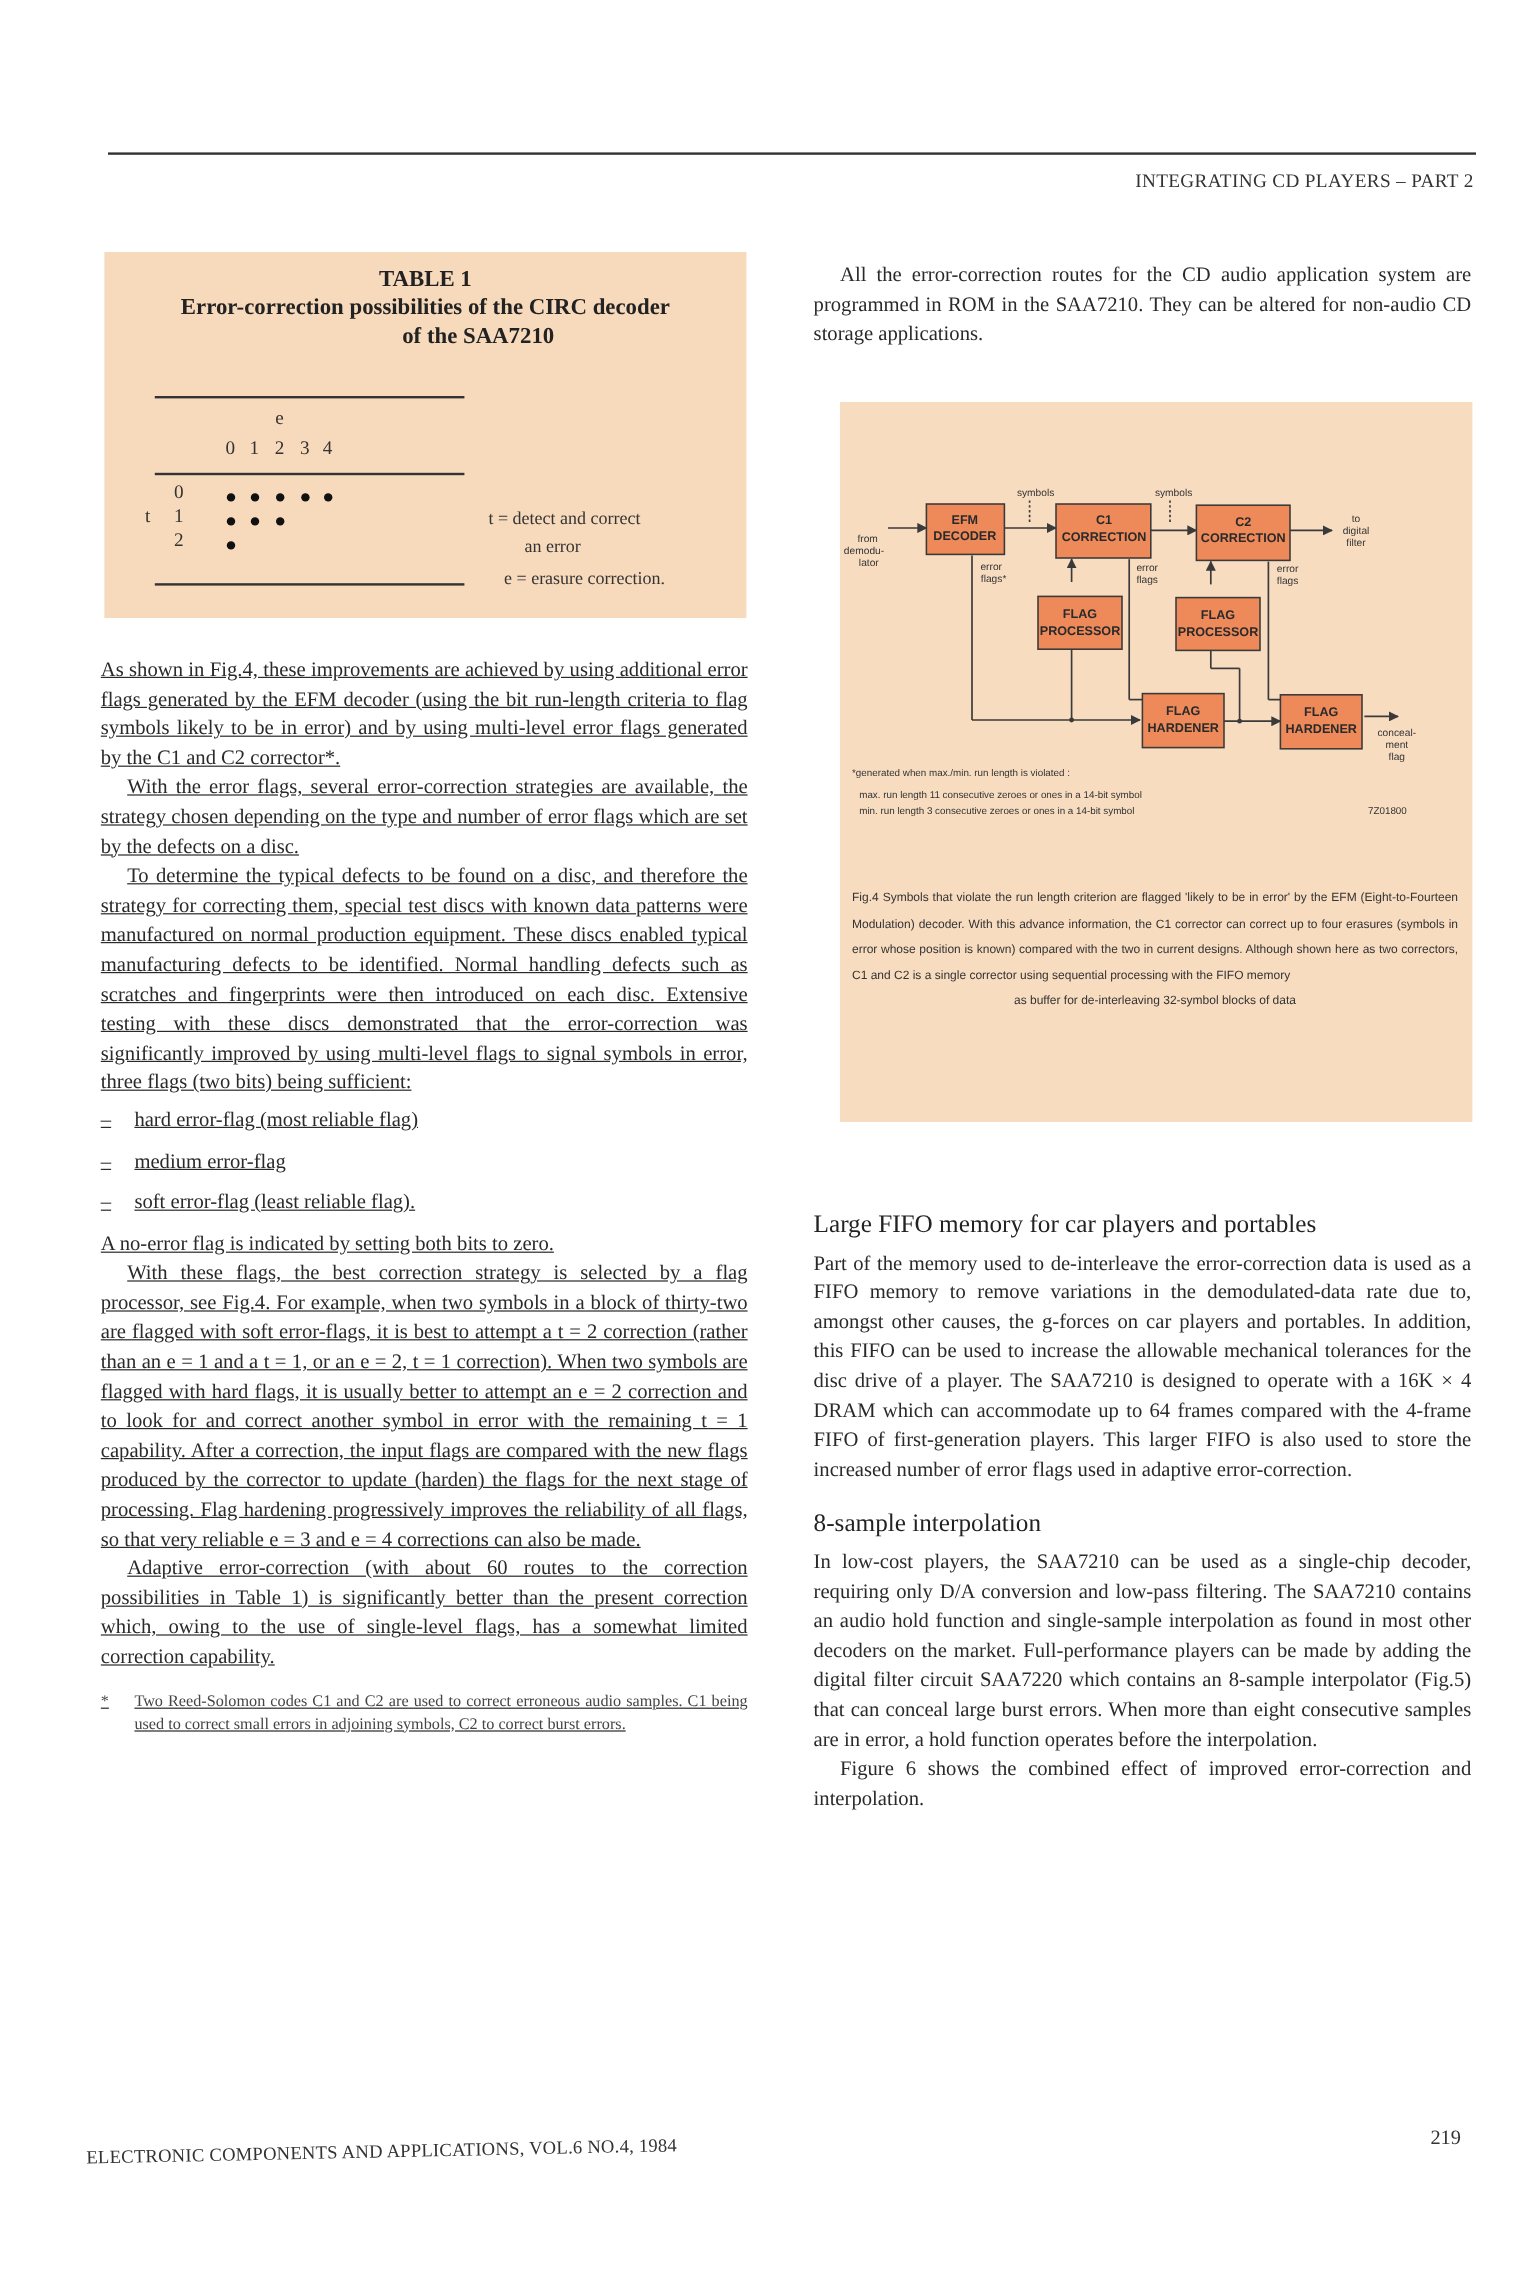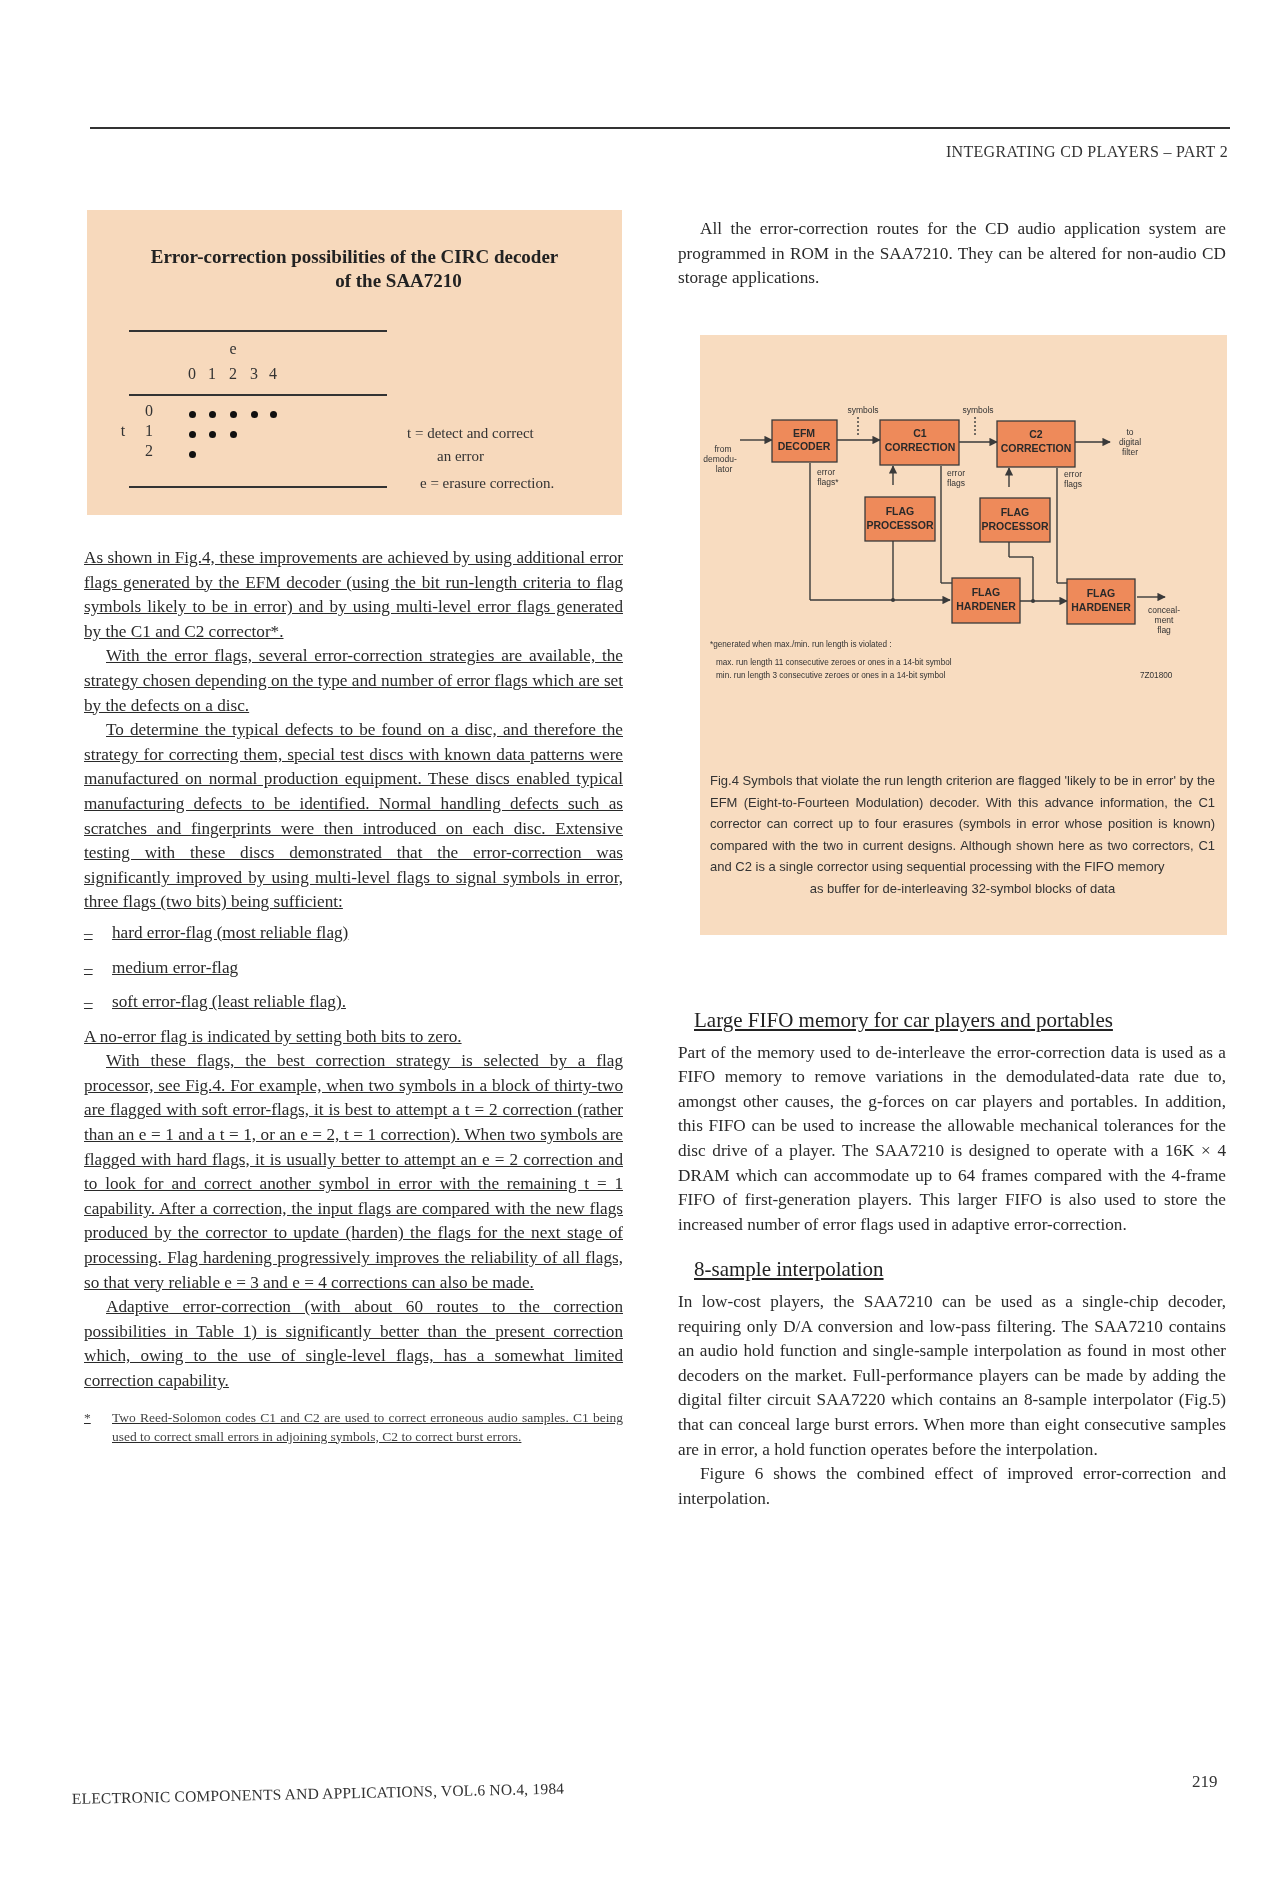--- a/index.html
+++ b/index.html
@@ -19,39 +19,40 @@
   .tbl-legend { position: absolute; font-size: 15px; color: #333; }
 
   
   .col { position: absolute; font-size: 17.2px; line-height: 24.6px; text-align: justify; color: #2a2a2a; }
   .col p { margin: 0; }
   .col p.indent { text-indent: 22px; }
   .col .dash-item { display: flex; margin: 6px 0 10px 0; }
   .col .dash-item .dash { width: 28px; flex: none; }
   .col .footnote { font-size: 13.5px; line-height: 19px; display: flex; margin-top: 14px; color: #444; }
   .col .footnote .star { width: 28px; flex: none; }
-  h2.section { font-weight: normal; font-size: 21px; margin: 0 0 8px 16px; color: #222; text-decoration: underline; }
+  h2.section { font-weight: normal; font-size: 21px; margin: 0 0 8px 0; color: #222; }
 
   
   .fig-panel { position: absolute; left: 700px; top: 335px; width: 527px; height: 600px; background: #f8dcc0; }
   .fig-panel svg text { font-family: "Liberation Sans", "DejaVu Sans", sans-serif; }
   .fig-caption { position: absolute; left: 710px; top: 738px; width: 505px; font-family: "Liberation Sans", "DejaVu Sans", sans-serif;
-    font-size: 13px; line-height: 21.6px; text-align: justify; color: #333; margin-top: 32px; }
+    font-size: 10px; line-height: 21.6px; text-align: justify; color: #333; }
   .fig-caption .last { text-align: center; }
 
   .footer-journal { position: absolute; left: 72px; top: 1790px; font-size: 15.5px; color: #333; transform: rotate(-1.2deg); transform-origin: left center; letter-spacing: 0.2px; }
   .page-number { position: absolute; left: 1192px; top: 1772px; font-size: 17px; color: #333; }
 </style>
 </head>
 <body>
 
 <div class="top-rule"></div>
 <div class="running-head">INTEGRATING CD PLAYERS – PART 2</div>
 
 <div class="table-panel">
+  <div class="table-title" style="top:12px;">TABLE 1</div>
   <div class="table-title" style="top:36px;">Error-correction possibilities of the CIRC decoder</div>
   <div class="table-title" style="top:60px;margin-left:44px;">of the SAA7210</div>
 
   <div class="tbl-rule" style="left:42px; top:120px; width:258px;"></div>
   <div class="tbl-num" style="left:136px; top:130px;">e</div>
   <div class="tbl-num" style="left:95px; top:155px;">0</div>
   <div class="tbl-num" style="left:115px; top:155px;">1</div>
   <div class="tbl-num" style="left:136px; top:155px;">2</div>
   <div class="tbl-num" style="left:157px; top:155px;">3</div>
   <div class="tbl-num" style="left:176px; top:155px;">4</div>

